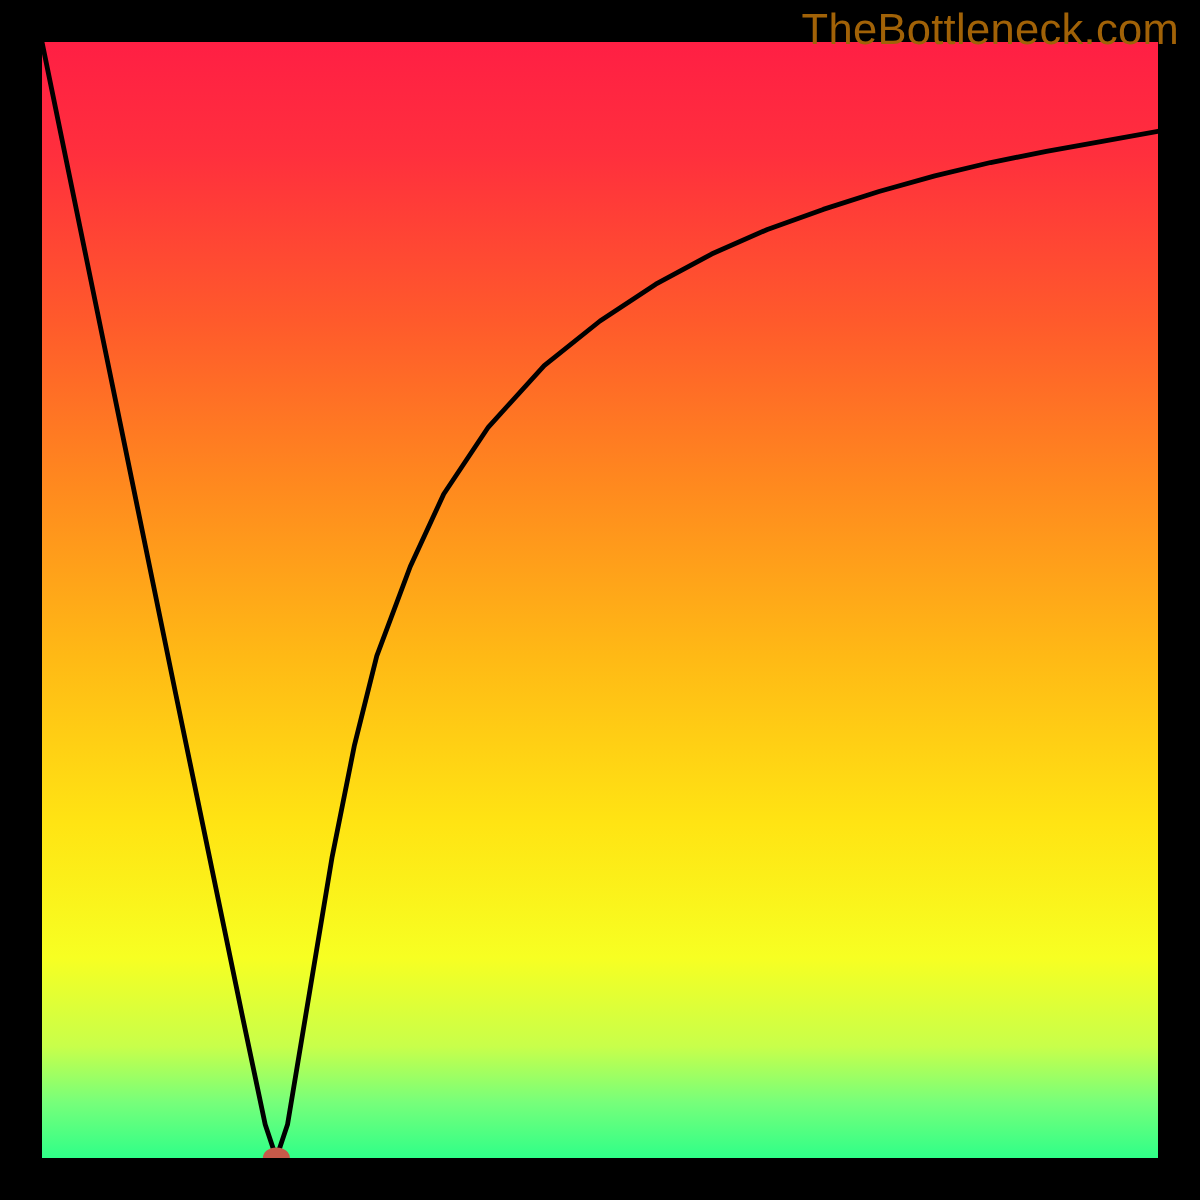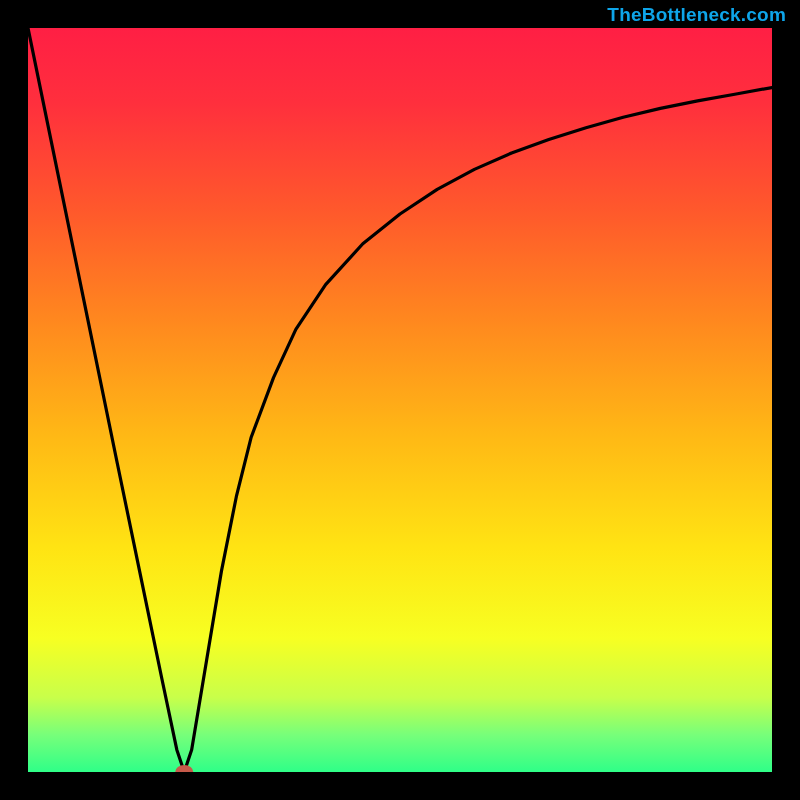--- a/index.html
+++ b/index.html
@@ -36,23 +36,23 @@
     position: absolute;
     left: 0;
     top: 0;
     width: 100%;
     height: 100%;
   }
   .watermark {
     position: absolute;
     top: 4px;
     right: 14px;
-    font-size: 19px;
-    font-weight: 700;
-    color: #0ea5e9;
+    font-size: 29px;
+    font-weight: 400;
+    color: #a16207;
     letter-spacing: 0.2px;
     user-select: none;
   }
 </style>
 </head>
 <body>
 
 <div class="frame">
 
   <div class="plot-area">

